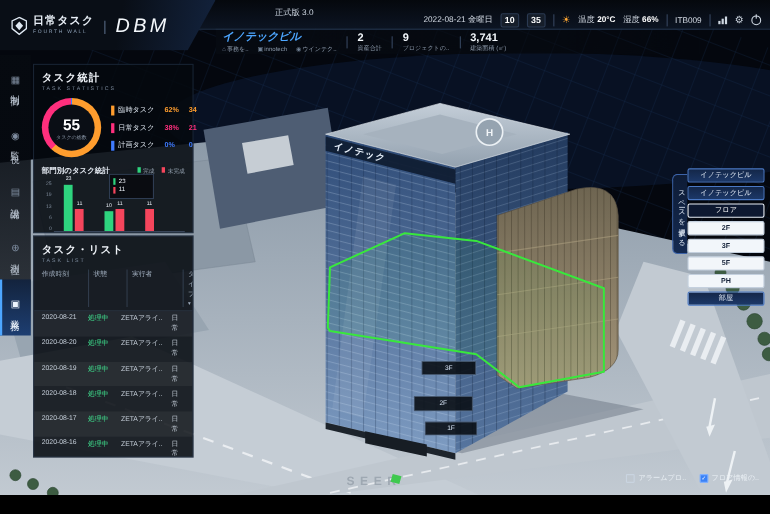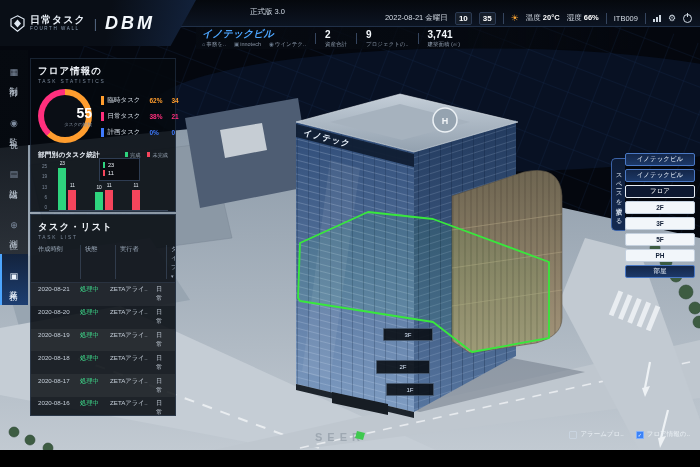--- a/index.html
+++ b/index.html
@@ -12,21 +12,21 @@
   
   #topbar{position:absolute;left:0;top:0;width:700px;height:26px;z-index:6;
     background:linear-gradient(180deg,#05080d,#0c1422);border-bottom:1px solid #203048;}
   #logo-block{position:absolute;left:0;top:0;width:196px;height:46px;z-index:7;
     background:linear-gradient(100deg,#090e16 55%,#13233e);
     clip-path:polygon(0 0,100% 0,87% 100%,0 100%);
     display:flex;align-items:center;padding-left:10px;box-sizing:border-box;gap:5px;}
   .brand-cn{font-size:10px;font-weight:bold;color:#e9eff7;letter-spacing:1px;line-height:1;}
   .brand-sub{font-size:4.5px;color:#8ea0b6;letter-spacing:1.6px;margin-top:1px;}
   .brand-div{color:#51637d;font-size:13px;margin:0 3px;}
-  .brand-main{font-size:18px;font-weight:700;font-style:italic;color:#f4f8fc;letter-spacing:3px;}
+  .brand-main{font-size:18px;font-weight:400;font-style:italic;color:#f4f8fc;letter-spacing:3px;}
   #version{position:absolute;left:250px;top:7px;font-size:7.5px;color:#cdd6e1;z-index:7;}
   #top-right{position:absolute;right:8px;top:5px;height:26px;display:flex;align-items:center;
     gap:7px;z-index:7;font-size:7.5px;color:#d6dde6;}
   .time-cell{background:#161e2a;border:1px solid #2b3a52;border-radius:2px;padding:1px 3px;
     font-size:8px;font-weight:bold;color:#fff;}
   .vline{width:1px;height:11px;background:#35455e;}
   .sun{color:#ffa733;font-size:9px;}
   .env b{color:#fff;font-weight:bold;}
   .sigbars{display:inline-flex;align-items:flex-end;gap:1px;}
   .sigbars i{display:block;width:2px;background:#cfd8e2;}
@@ -56,21 +56,21 @@
   .nav-item.active .nicon,.nav-item.active .nlabel{color:#eef5fd;}
 
   
   .panel{position:absolute;background:rgba(5,9,15,.87);border:1px solid rgba(95,130,180,.22);z-index:6;box-sizing:border-box;}
   #stats-panel{left:30px;top:58px;width:146px;height:154px;padding:6px 7px;}
   .ptitle{font-size:9.5px;font-weight:bold;color:#f1f5fa;letter-spacing:1px;}
   .psub{font-size:4.8px;color:#7d8b9d;letter-spacing:1.8px;margin-top:1px;}
   .donut-row{display:flex;align-items:center;margin-top:5px;}
   .donut{width:54px;height:54px;border-radius:50%;position:relative;flex:none;}
   .donut::after{content:"";position:absolute;inset:6px;border-radius:50%;background:#0a0e15;}
-  .donut-center{position:absolute;inset:0;display:flex;flex-direction:column;align-items:flex-end;
+  .donut-center{position:absolute;inset:0;display:flex;flex-direction:column;align-items:center;
     justify-content:center;z-index:1;}
   .donut-total{font-size:14px;font-weight:bold;color:#fff;line-height:1;}
   .donut-lbl{font-size:4.6px;color:#8b98a9;margin-top:2px;}
   #legend{flex:1;margin-left:9px;display:flex;flex-direction:column;gap:7px;}
   .lrow{display:flex;align-items:center;font-size:6.5px;}
   .lmark{width:2.5px;height:9px;margin-right:4px;flex:none;}
   .lname{color:#dbe3ec;width:42px;}
   .lpct{width:22px;font-weight:bold;}
   .lcount{font-weight:bold;}
   .dept-head{display:flex;justify-content:space-between;align-items:center;margin-top:7px;}
@@ -323,21 +323,21 @@
         <span class="nicon">⊕</span>
         <span class="nlabel">測位</span>
       </div>
       <div class="nav-item active">
         <span class="nicon">▣</span>
         <span class="nlabel">業務</span>
       </div>
     </div>
 
 <div id="stats-panel" class="panel">
-  <div class="ptitle">フロア情報の</div>
+  <div class="ptitle">タスク統計</div>
   <div class="psub">TASK STATISTICS</div>
   <div class="donut-row">
     <div class="donut" id="donut" style="background: conic-gradient(rgb(255, 157, 46) 0%, rgb(255, 157, 46) 62%, rgb(255, 47, 125) 62%, rgb(255, 47, 125) 100%, rgb(63, 123, 255) 100%, rgb(63, 123, 255) 100%);">
       <div class="donut-center">
         <div class="donut-total">55</div>
         <div class="donut-lbl">タスクの総数</div>
       </div>
     </div>
     <div id="legend">
           <div class="lrow">

